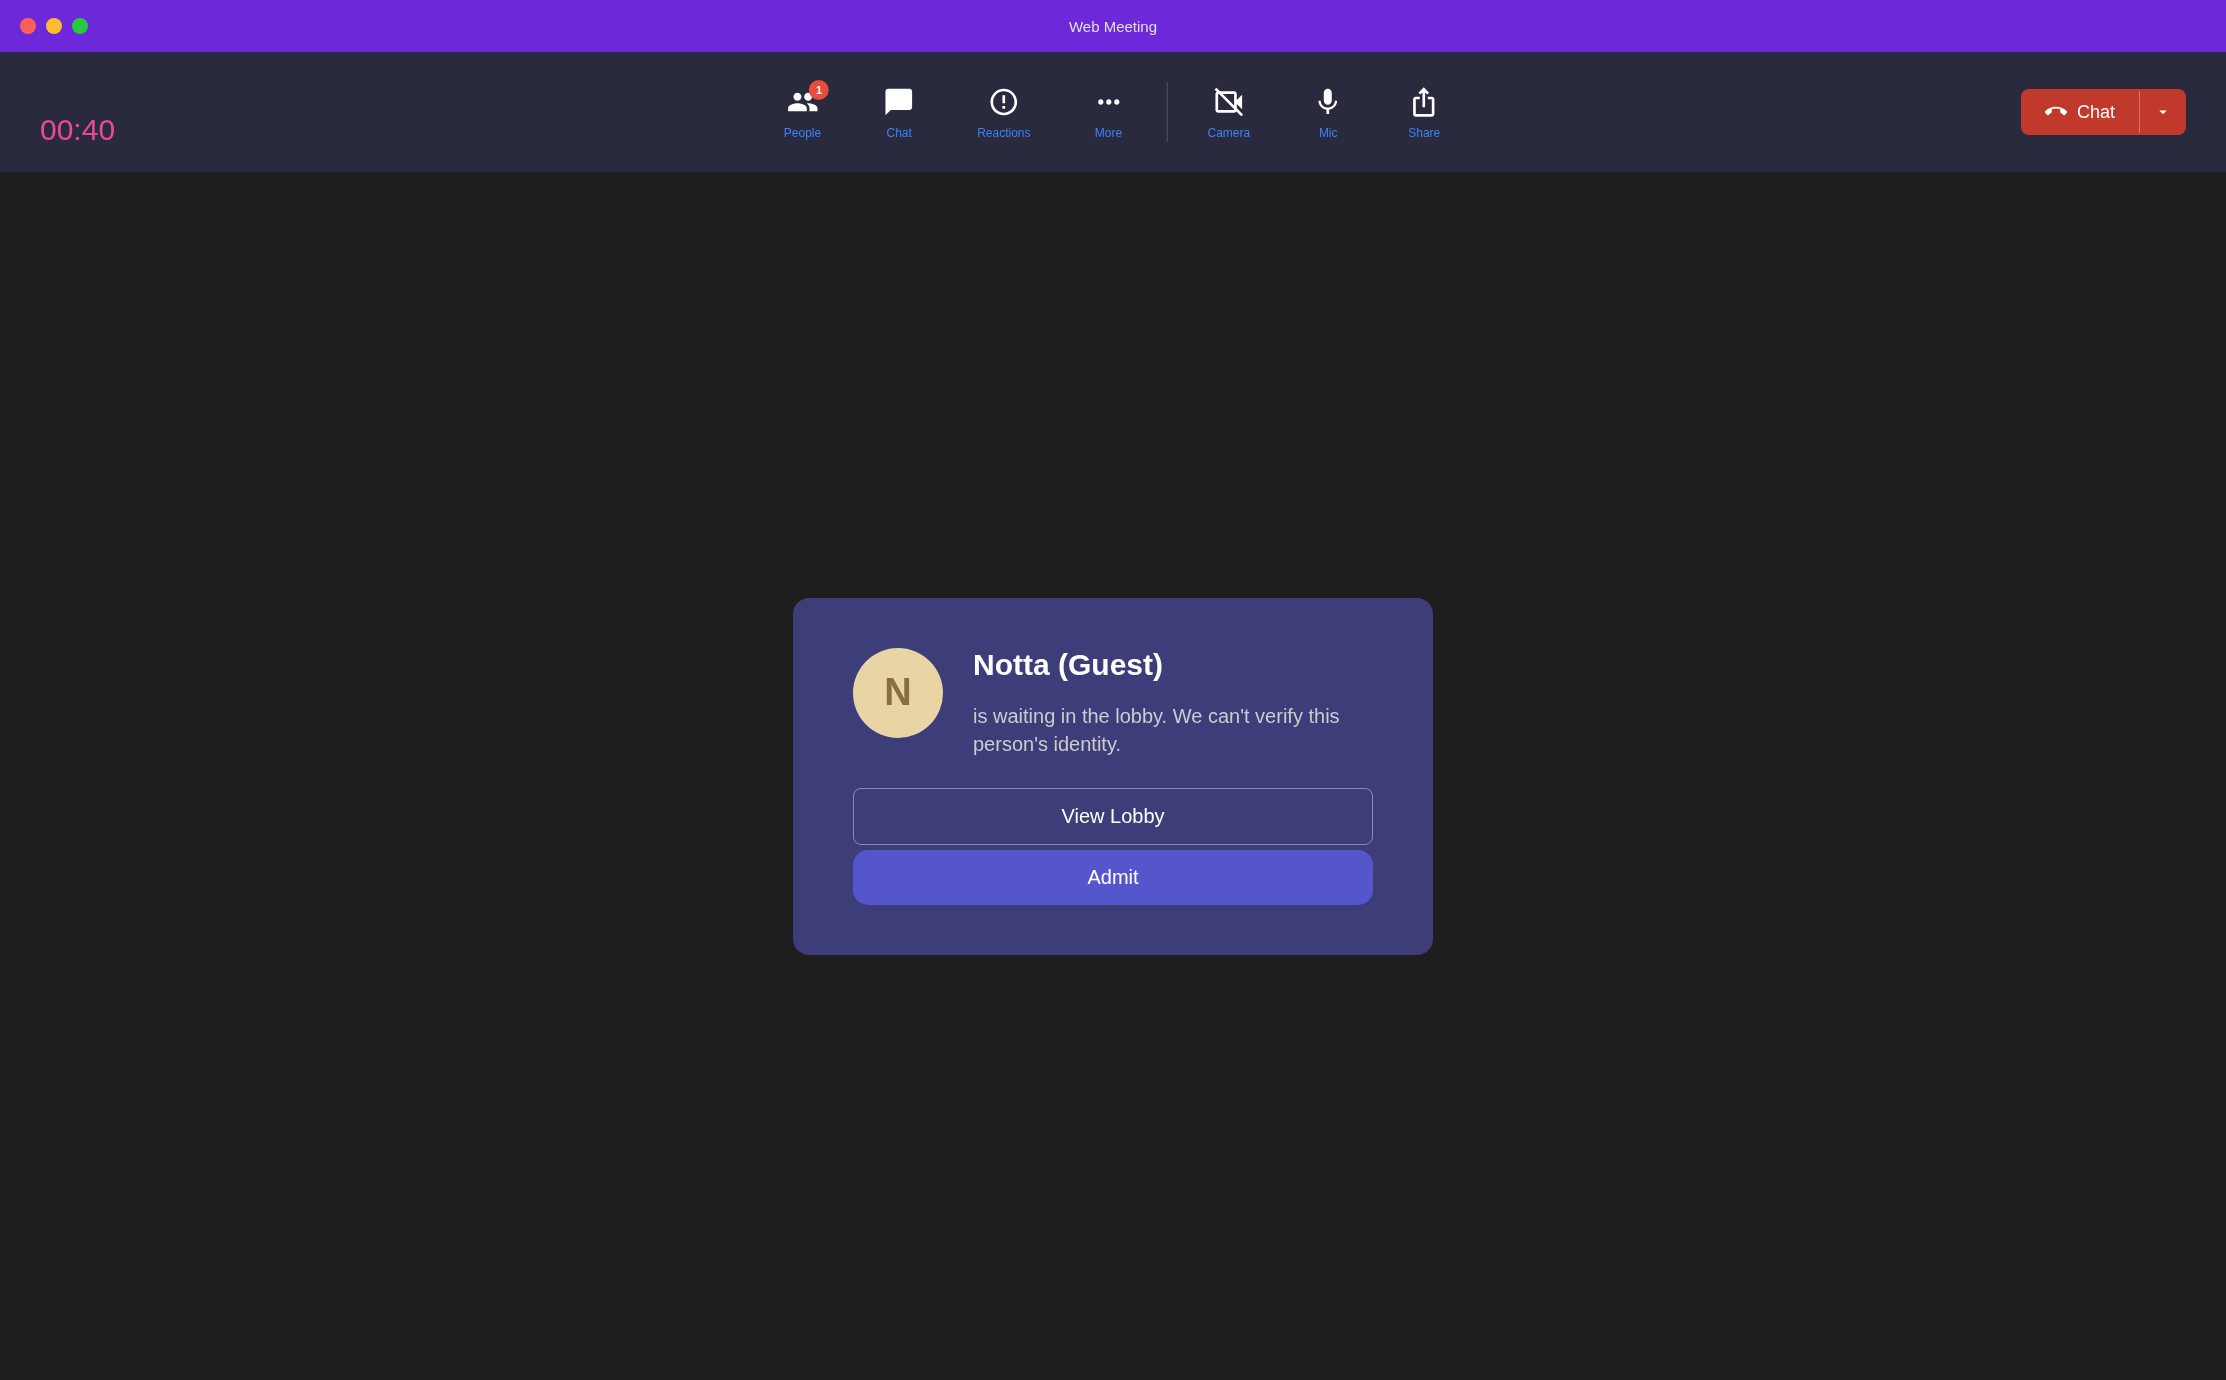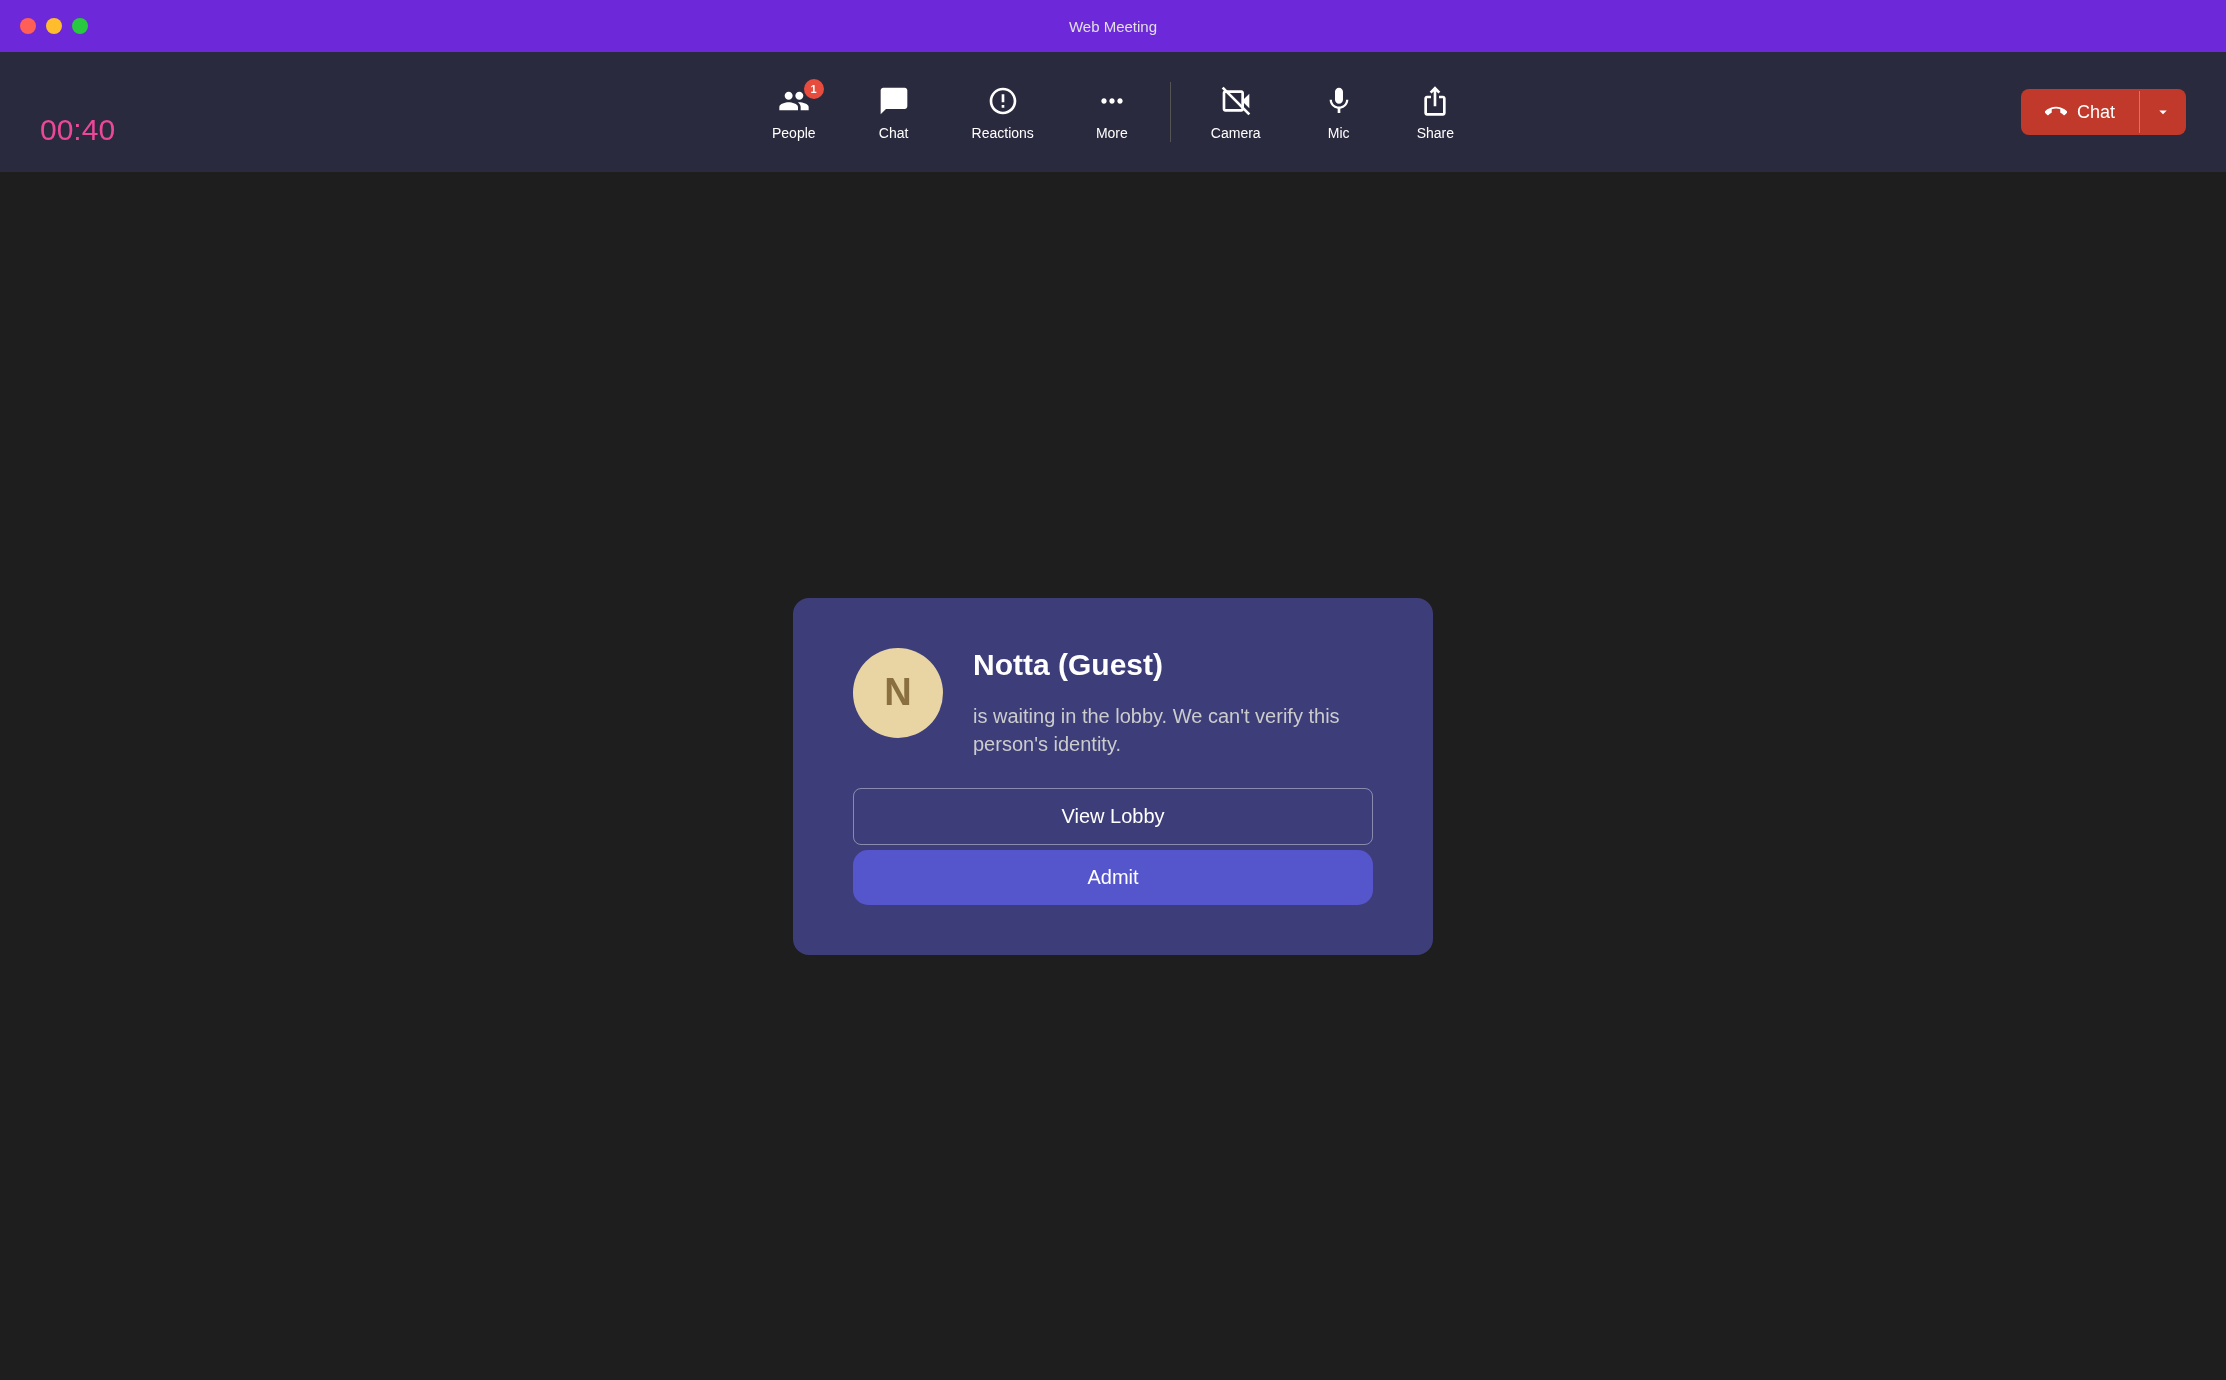--- a/index.html
+++ b/index.html
@@ -86,22 +86,22 @@
       flex-direction: column;
       align-items: center;
       justify-content: center;
       padding: 10px 30px;
       cursor: pointer;
       gap: 6px;
       position: relative;
     }
 
     .toolbar-item-label {
-      font-size: 14px;
-      color: #ffffff;
+      font-size: 12px;
+      color: #3b82f6;
     }
 
     .toolbar-icon {
       width: 36px;
       height: 36px;
       display: flex;
       align-items: center;
       justify-content: center;
     }
 

